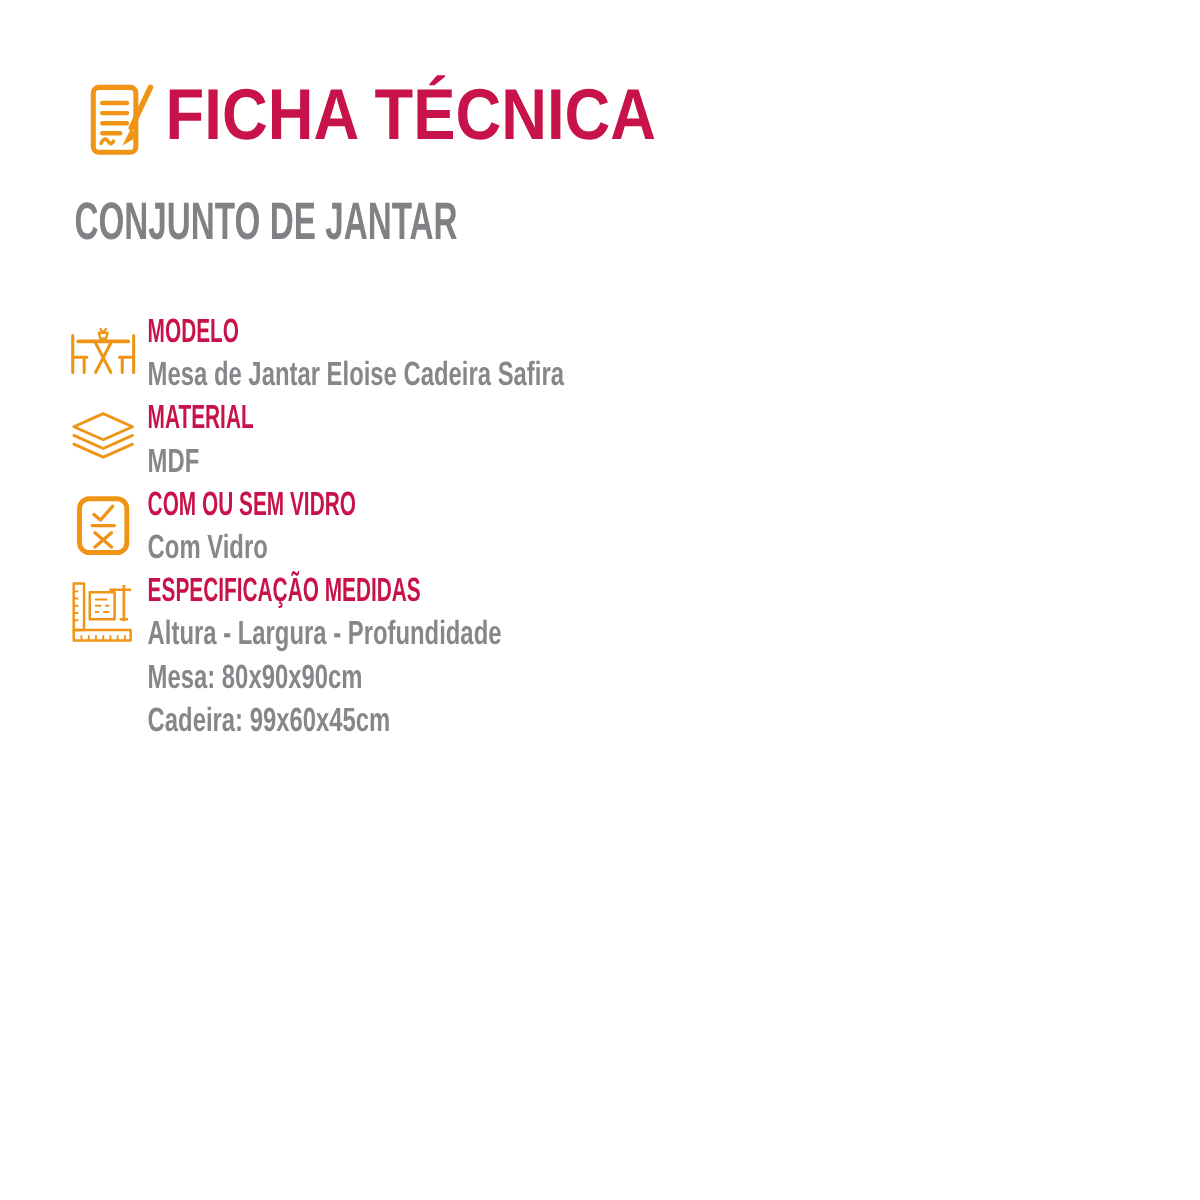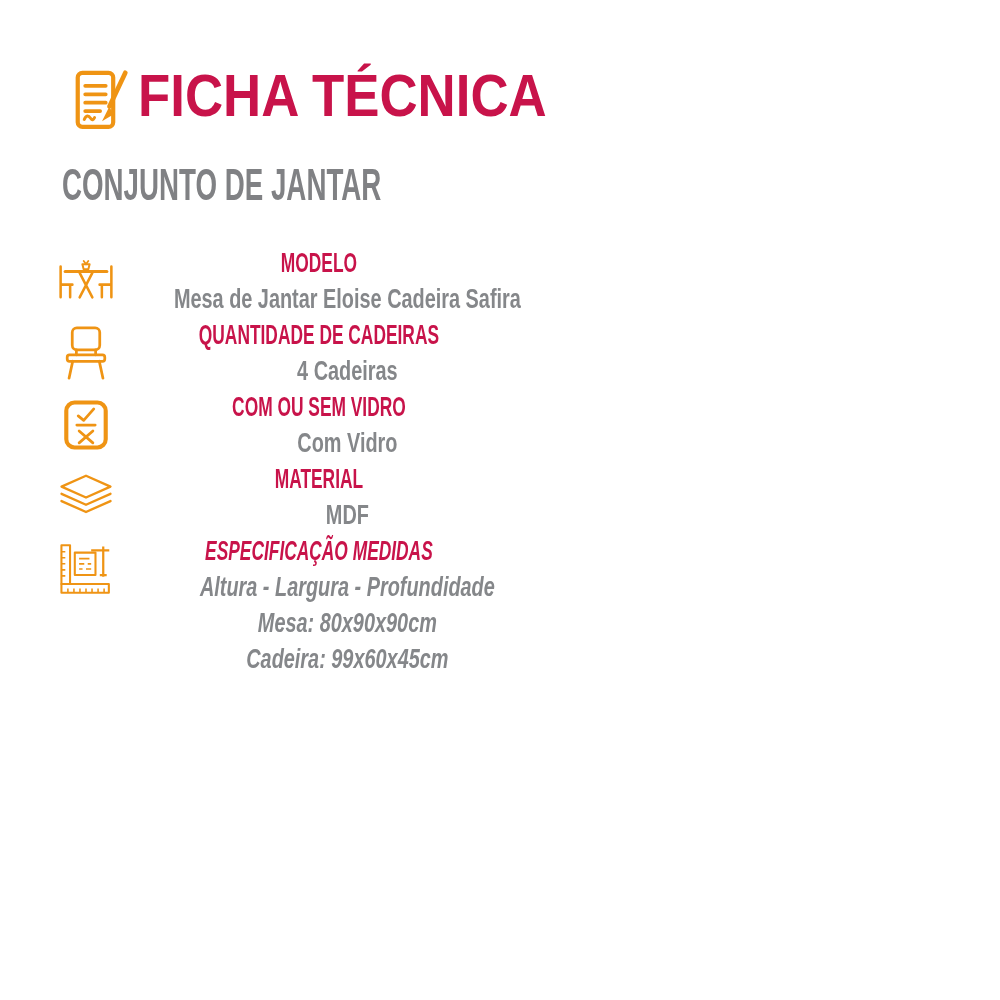--- a/index.html
+++ b/index.html
@@ -48,30 +48,29 @@
     line-height: 48px;
     font-weight: bold;
     color: var(--subtitle-gray);
     white-space: nowrap;
     transform: scaleX(0.63);
     transform-origin: 0 0;
   }
   .spec-list {
     position: absolute;
     left: 55px;
-    top: 245px;
+    top: 258px;
     width: 700px;
-    text-align: center;
   }
   .spec-row {
     display: flex;
     align-items: center;
     height: 72px;
   }
-  .spec-row.tall { height: 144px; font-style: italic; }
+  .spec-row.tall { height: 144px; }
   .icon-cell {
     width: 62px;
     min-width: 62px;
     margin-right: 6px;
     display: flex;
     justify-content: center;
     align-items: center;
     color: var(--orange);
   }
   .spec-row.tall .icon-cell {
@@ -129,61 +128,47 @@
           <path d="M4,7 V41 M4,27 H17 M14.5,27 V41"></path>
           <path d="M60,7 V41 M47,27 H60 M49.5,27 V41"></path>
         </svg>
       </div>
       <div class="text-cell">
         <div class="spec-label">MODELO</div>
         <div class="spec-value">Mesa de Jantar Eloise Cadeira Safira</div>
       </div>
     </div>
 
+
     <div class="spec-row">
       <div class="icon-cell">
-        <svg width="44" height="54" viewBox="0 0 48 58" fill="none" stroke="currentColor" stroke-width="3" stroke-linecap="round" stroke-linejoin="round">
-          <rect x="9" y="1.5" width="30" height="24" rx="5"></rect>
-          <path d="M13.5,25.5 V31 M34.5,25.5 V31"></path>
-          <rect x="3.5" y="31" width="41" height="7" rx="2.5"></rect>
-          <path d="M9.5,38 L5.5,56.5 M38.5,38 L42.5,56.5"></path>
+        <svg width="58" height="46" viewBox="0 0 64 50" fill="none" stroke="currentColor" stroke-width="2.6" stroke-linecap="round" stroke-linejoin="round">
+          <polygon points="32,1.5 59,13.5 32,25.5 5,13.5"></polygon>
+          <polyline points="5,21.5 32,33.5 59,21.5"></polyline>
+          <polyline points="5,29.5 32,41.5 59,29.5"></polyline>
         </svg>
       </div>
       <div class="text-cell">
-        <div class="spec-label">QUANTIDADE DE CADEIRAS</div>
-        <div class="spec-value">4 Cadeiras</div>
+        <div class="spec-label">MATERIAL</div>
+        <div class="spec-value">MDF</div>
       </div>
     </div>
 
     <div class="spec-row">
       <div class="icon-cell">
         <svg width="44" height="50" viewBox="0 0 48 54" fill="none" stroke="currentColor" stroke-linecap="round" stroke-linejoin="round">
           <rect x="2.5" y="2.5" width="43" height="49" rx="9" stroke-width="4.5"></rect>
           <path d="M14,27 H34" stroke-width="3"></path>
           <path d="M15.5,17 L21.5,22 L32.5,9.5" stroke-width="3"></path>
           <path d="M16.5,33.5 L31.5,46.5 M31.5,33.5 L16.5,46.5" stroke-width="3"></path>
         </svg>
       </div>
       <div class="text-cell">
         <div class="spec-label">COM OU SEM VIDRO</div>
         <div class="spec-value">Com Vidro</div>
-      </div>
-    </div>
-
-    <div class="spec-row">
-      <div class="icon-cell">
-        <svg width="58" height="46" viewBox="0 0 64 50" fill="none" stroke="currentColor" stroke-width="2.6" stroke-linecap="round" stroke-linejoin="round">
-          <polygon points="32,1.5 59,13.5 32,25.5 5,13.5"></polygon>
-          <polyline points="5,21.5 32,33.5 59,21.5"></polyline>
-          <polyline points="5,29.5 32,41.5 59,29.5"></polyline>
-        </svg>
-      </div>
-      <div class="text-cell">
-        <div class="spec-label">MATERIAL</div>
-        <div class="spec-value">MDF</div>
       </div>
     </div>
 
 
 
 
     <div class="spec-row tall">
       <div class="icon-cell">
         <svg width="52" height="50" viewBox="0 0 60 58" fill="none" stroke="currentColor" stroke-width="2.4" stroke-linejoin="round">
           <rect x="1.5" y="1.5" width="10" height="45"></rect>

